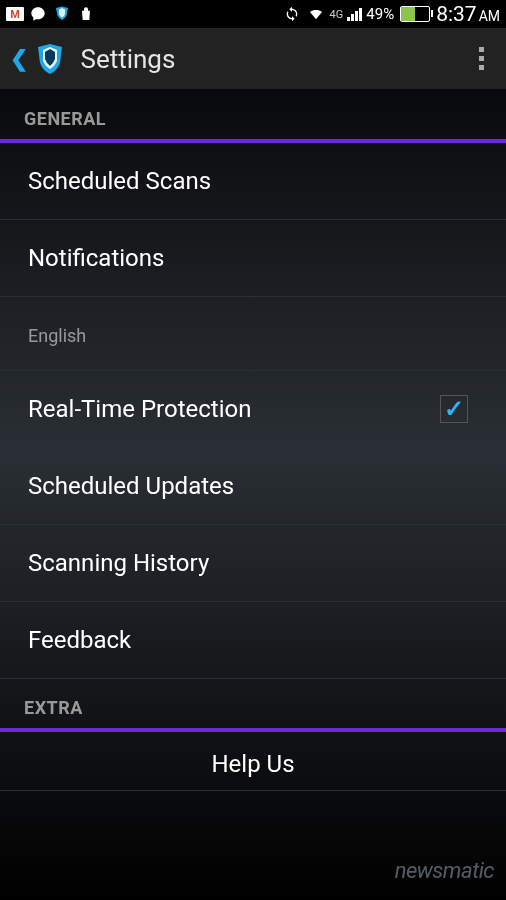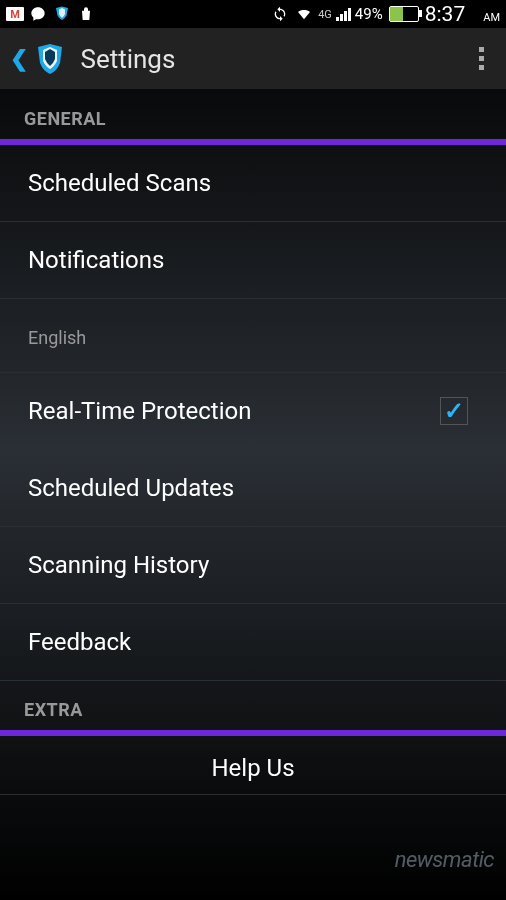--- a/index.html
+++ b/index.html
@@ -79,22 +79,22 @@
     }
     .battery-fill {
       height: 100%;
       width: 49%;
       background: #8cc34a;
     }
     .time-text {
       font-size: 21px;
     }
     .time-ampm {
-      font-size: 11px;
-      margin-left: 18px;
+      font-size: 14px;
+      margin-left: 2px;
     }
     .signal-bars {
       display: flex;
       align-items: flex-end;
       gap: 1px;
       height: 14px;
     }
     .signal-bars div {
       width: 3px;
       background: #fff;
@@ -136,21 +136,21 @@
       width: 5px;
       height: 5px;
       background: #aaa;
     }
     .section-header {
       padding: 18px 24px 10px;
       font-size: 18px;
       color: #999;
       font-weight: bold;
       letter-spacing: 0.5px;
-      border-bottom: 6px solid #6d28d9;
+      border-bottom: 4px solid #6d28d9;
     }
     .list-item {
       padding: 24px 28px;
       border-bottom: 1px solid #2a2f35;
       display: flex;
       align-items: center;
       justify-content: space-between;
     }
     .item-text-wrap {
       display: flex;
@@ -175,21 +175,21 @@
       justify-content: center;
       margin-right: 10px;
     }
     .checkmark {
       color: #29b6f6;
       font-size: 24px;
       font-weight: bold;
     }
     .watermark {
       position: absolute;
-      bottom: 28px;
+      bottom: 17px;
       right: 12px;
       font-size: 22px;
       color: rgba(180, 200, 220, 0.45);
       font-weight: 400;
       letter-spacing: -0.5px;
       font-style: italic;
     }
     .final-item {
       padding: 18px 28px 12px;
       justify-content: center;

